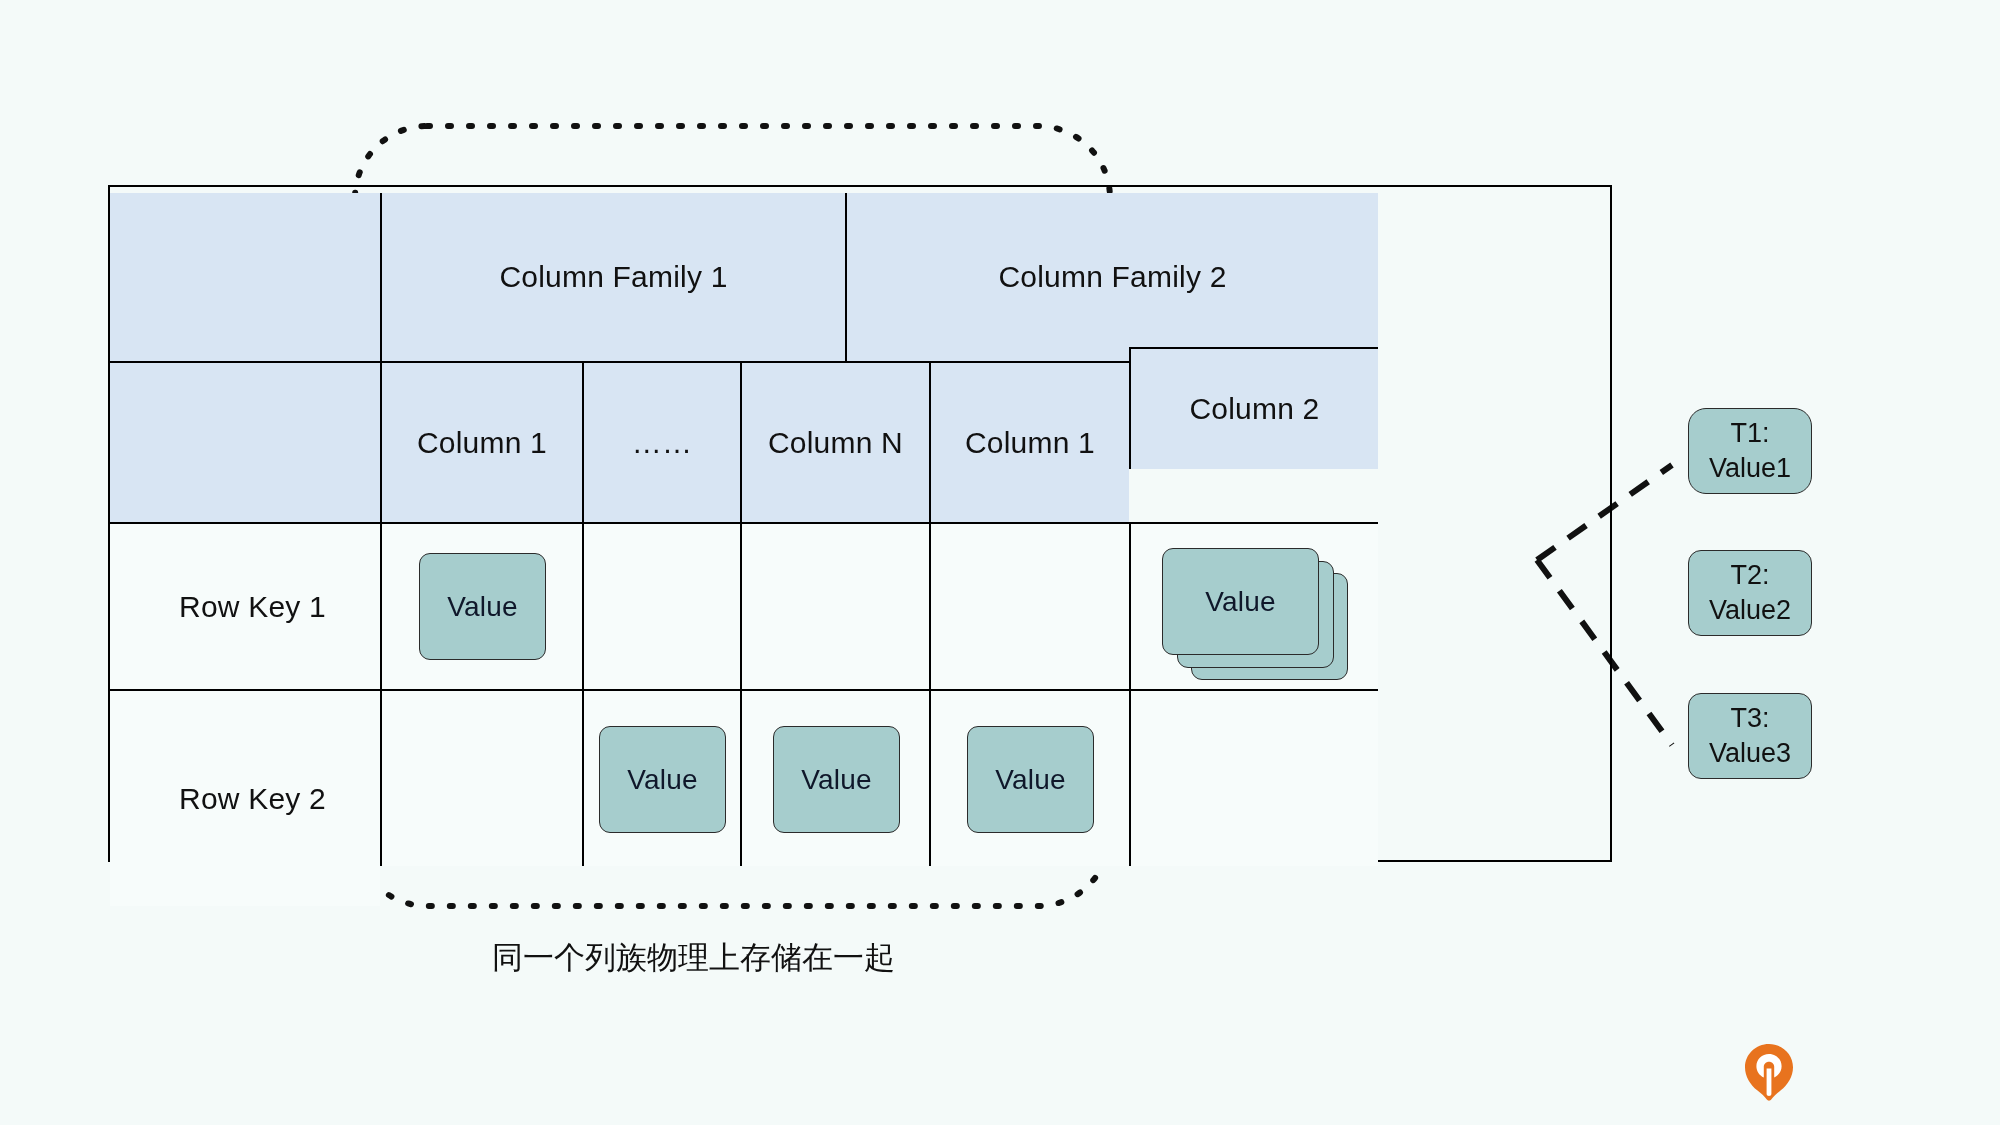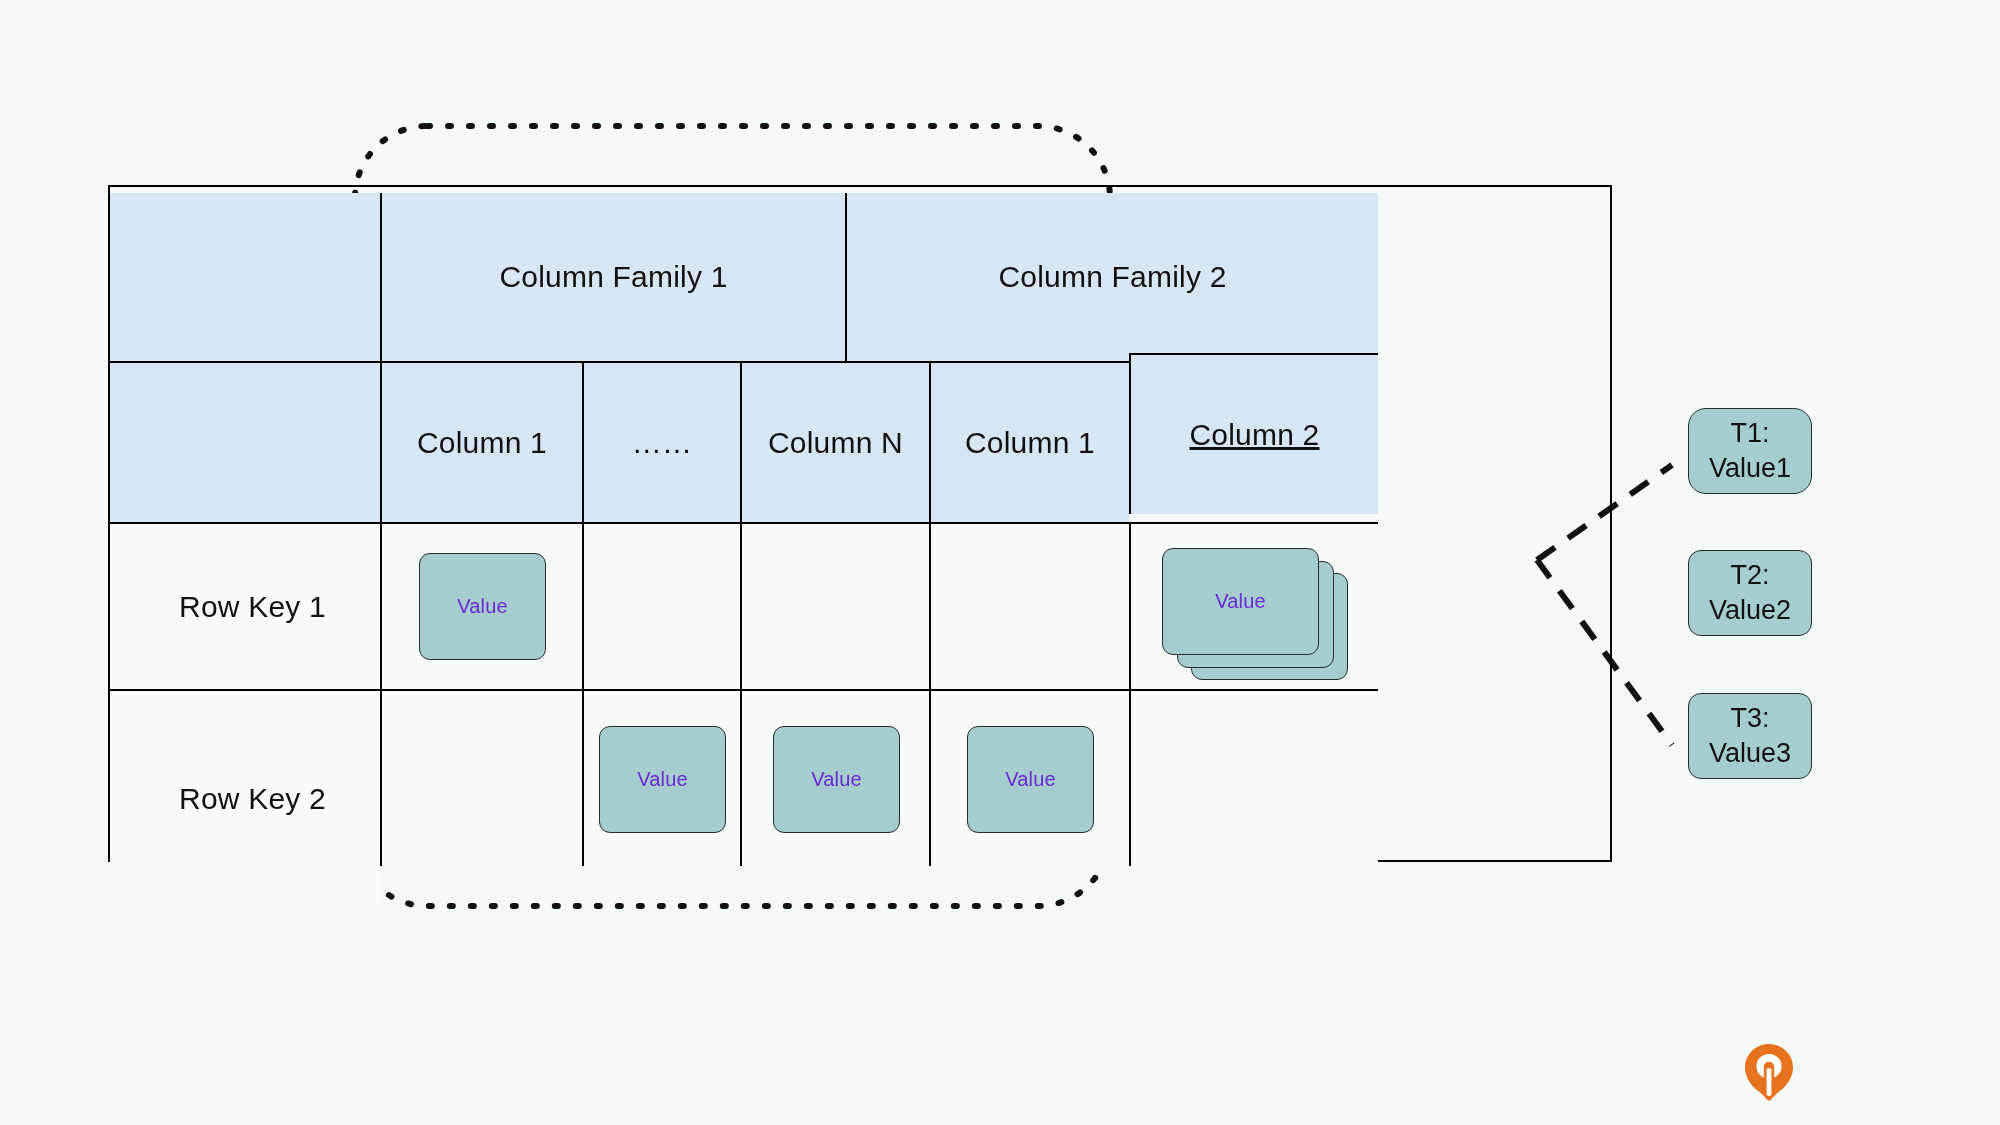--- a/index.html
+++ b/index.html
@@ -32,21 +32,21 @@
   .bl{border-left:2px solid #000;}
   .bt{border-top:2px solid #000;}
 
   
   .chip{
     position:absolute;
     background:#a6cdcd;
     border:1.6px solid #2b2b2b;
     border-radius:11px;
     display:flex;align-items:center;justify-content:center;
-    font-size:20px;color:#6d28d9;
+    font-size:28px;color:#0f172a;
     box-sizing:border-box;
   }
   .stack-back{z-index:1;}
   .stack-mid{z-index:2;}
   .stack-front{z-index:3;}
 
   
   .vchip{
     position:absolute;
     width:124px;height:86px;
@@ -102,21 +102,21 @@
     <div class="cell hdr bt" style="left:0;top:168px;width:270px;height:161px;"></div>
 
     <div class="cell hdr bt bl" style="left:270px;top:168px;width:202px;height:161px;">Column 1</div>
 
     <div class="cell hdr bt bl" style="left:472px;top:168px;width:158px;height:161px;">……</div>
 
     <div class="cell hdr bt bl" style="left:630px;top:168px;width:189px;height:161px;">Column N</div>
 
     <div class="cell hdr bt bl" style="left:819px;top:168px;width:200px;height:161px;">Column 1</div>
 
-    <div class="cell hdr bt bl" style="left:1019px;top:160px;width:249px;height:161px;text-decoration:underline;">Column 2</div>
+    <div class="cell hdr bt bl" style="left:1019px;top:154px;width:249px;height:122px;">Column 2</div>
 
     <div class="cell body-cell bt" style="left:0;top:329px;width:270px;height:167px;">Row Key 1</div>
 
     <div class="cell body-cell bt bl" style="left:270px;top:329px;width:202px;height:167px;">
       <div class="chip" style="left:37px;top:29px;width:127px;height:107px;">Value</div>
     </div>
 
     <div class="cell body-cell bt bl" style="left:472px;top:329px;width:158px;height:167px;"></div>
 
     <div class="cell body-cell bt bl" style="left:630px;top:329px;width:189px;height:167px;"></div>
@@ -156,20 +156,21 @@
   <div class="vchip" style="left:1688px;top:550px;">
     <span>T2:</span>
     <span>Value2</span>
   </div>
 
   <div class="vchip" style="left:1688px;top:693px;">
     <span>T3:</span>
     <span>Value3</span>
   </div>
 
+  <div class="cap" style="left:492px;top:937px;">同一个列族物理上存储在一起</div>
 
 
   <div class="logo">
     <svg class="logo-mark" viewBox="0 0 54 60">
       <path d="M27 2C13.8 2 3 12.3 3 25.2c0 9.4 5.3 17.6 12.2 23.1
                3.6 2.9 7.6 6.2 9.6 9.3.9 1.4 3.5 1.4 4.4 0
                2-3.1 6-6.4 9.6-9.3C45.7 42.8 51 34.6 51 25.2 51 12.3 40.2 2 27 2z" fill="#e8731e"></path>
       <path d="M27 12c-7 0-12.6 5.4-12.6 12.2 0 5 3 9.3 7.4 11.2V24.8
                c0-2.8 2.3-5 5.2-5 2.9 0 5.2 2.2 5.2 5v10.6
                c4.4-1.9 7.4-6.2 7.4-11.2C39.6 17.4 34 12 27 12z" fill="#ffffff"></path>

